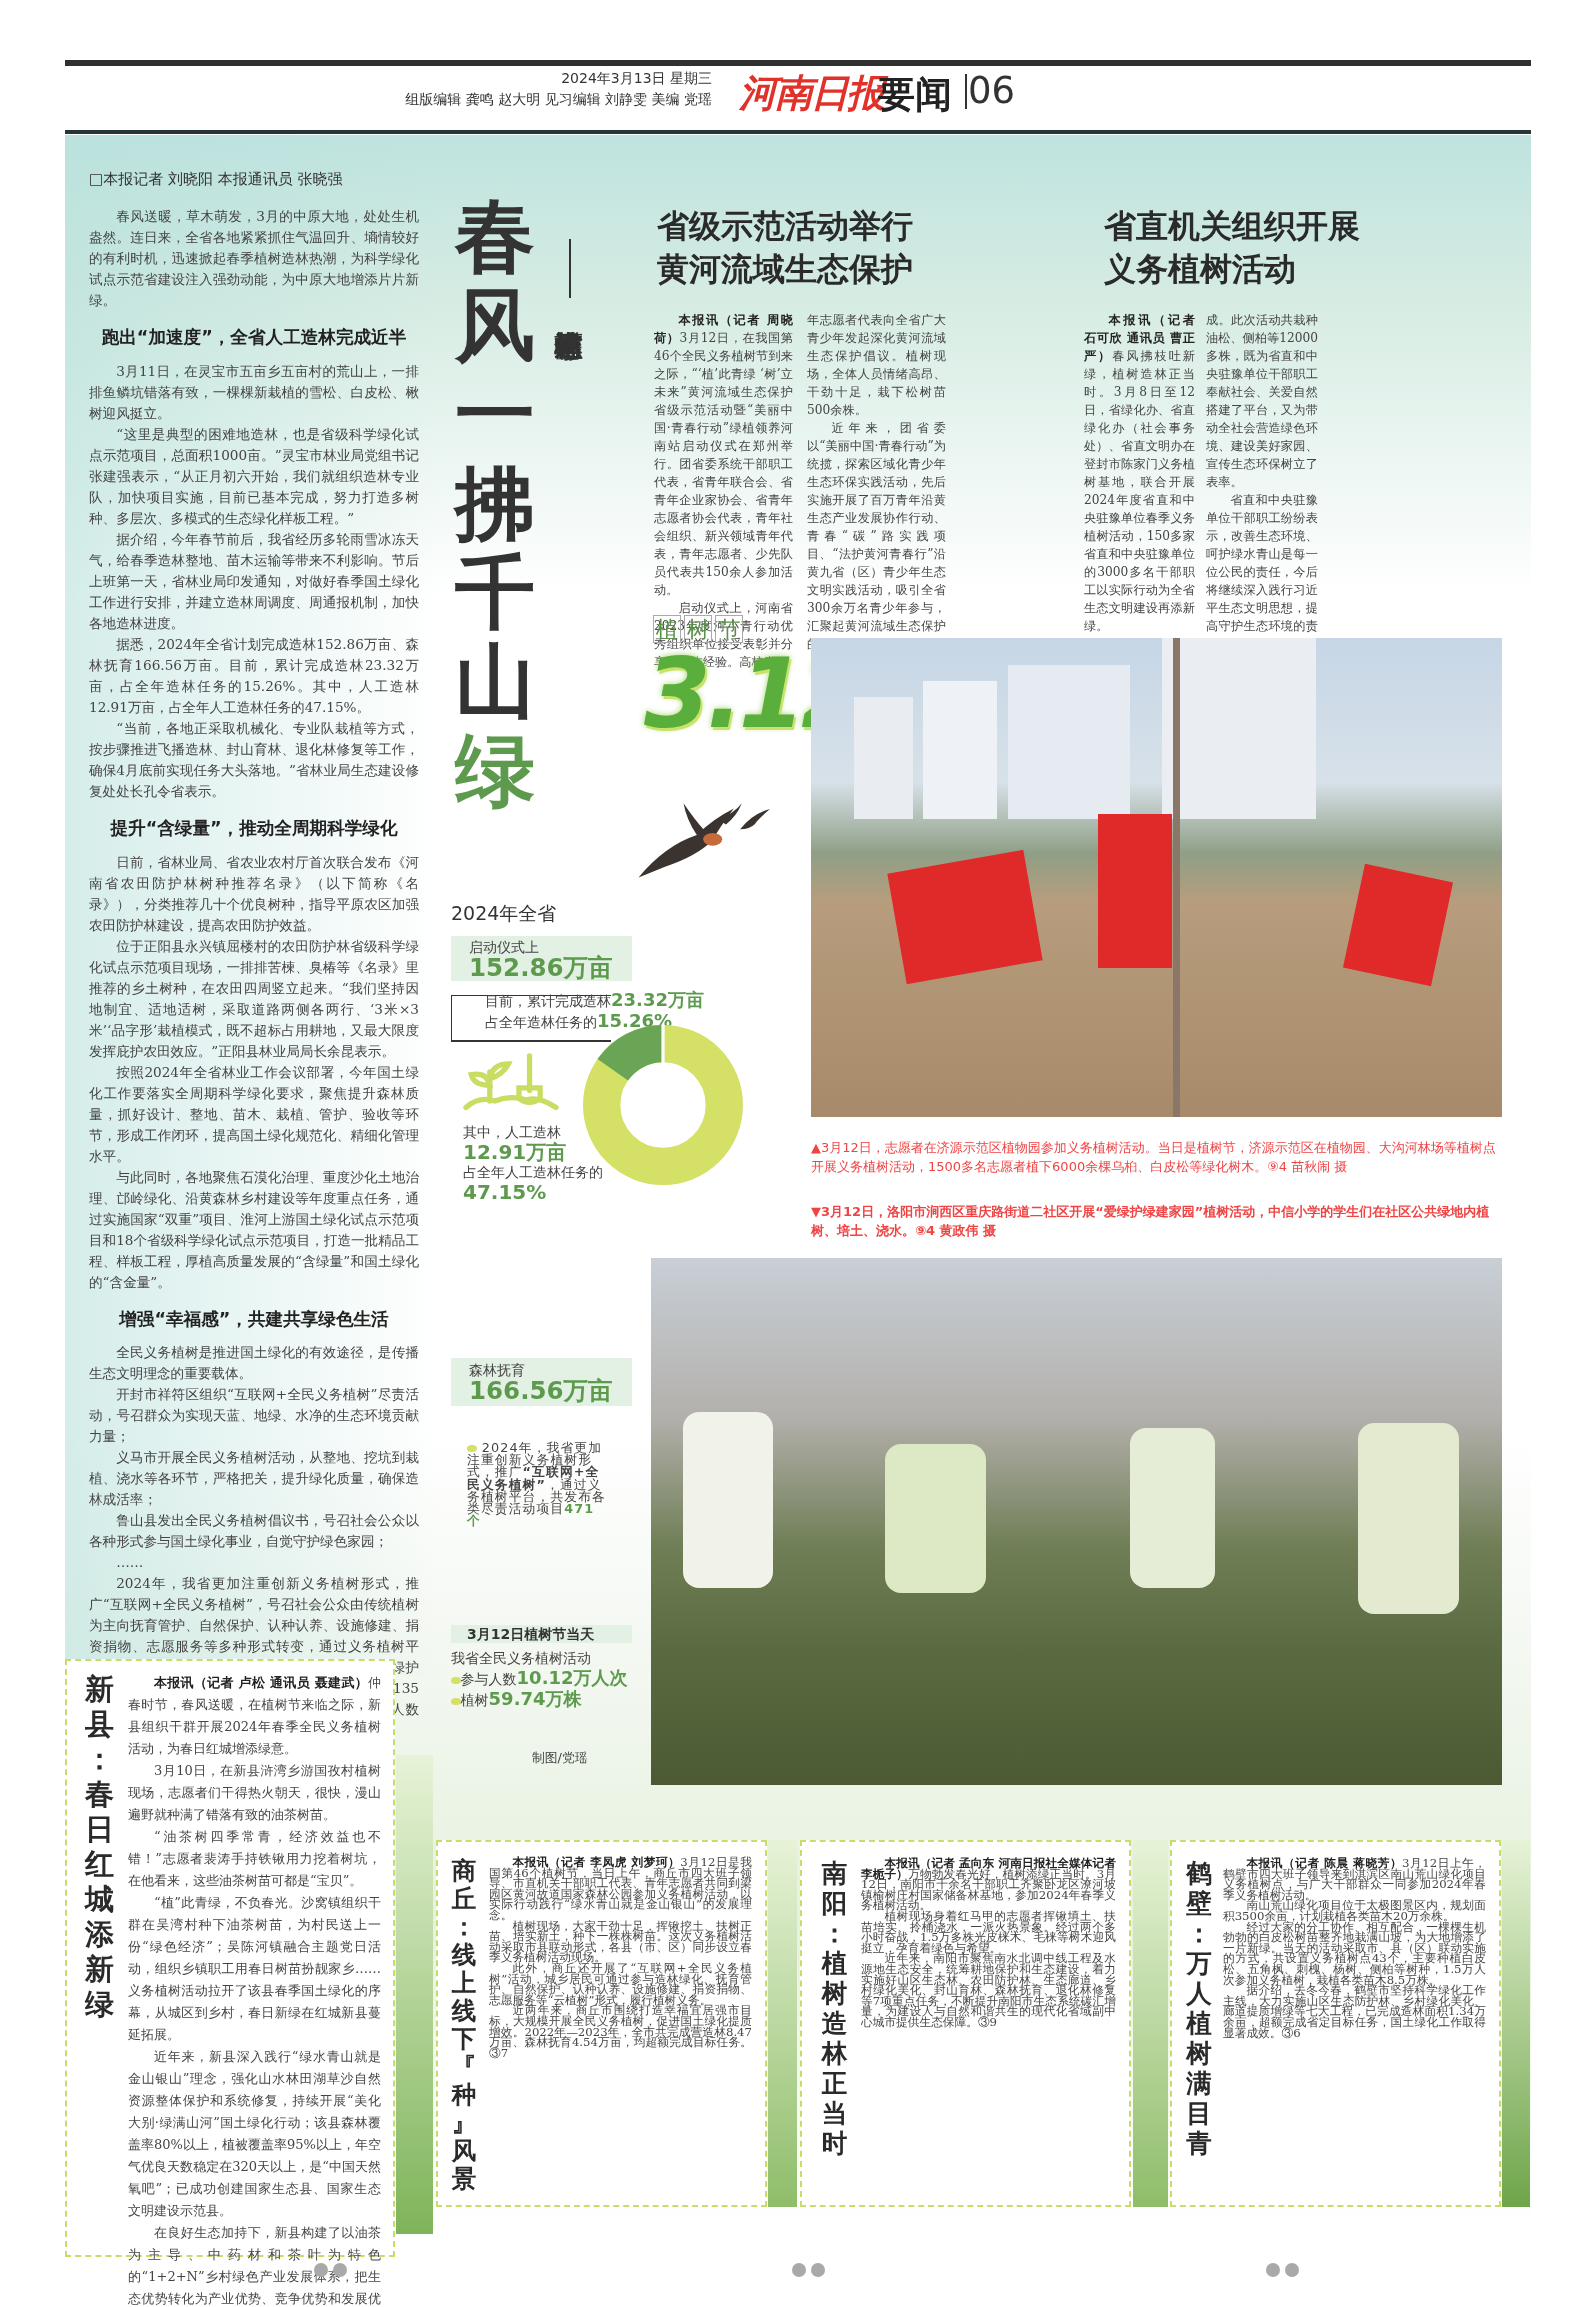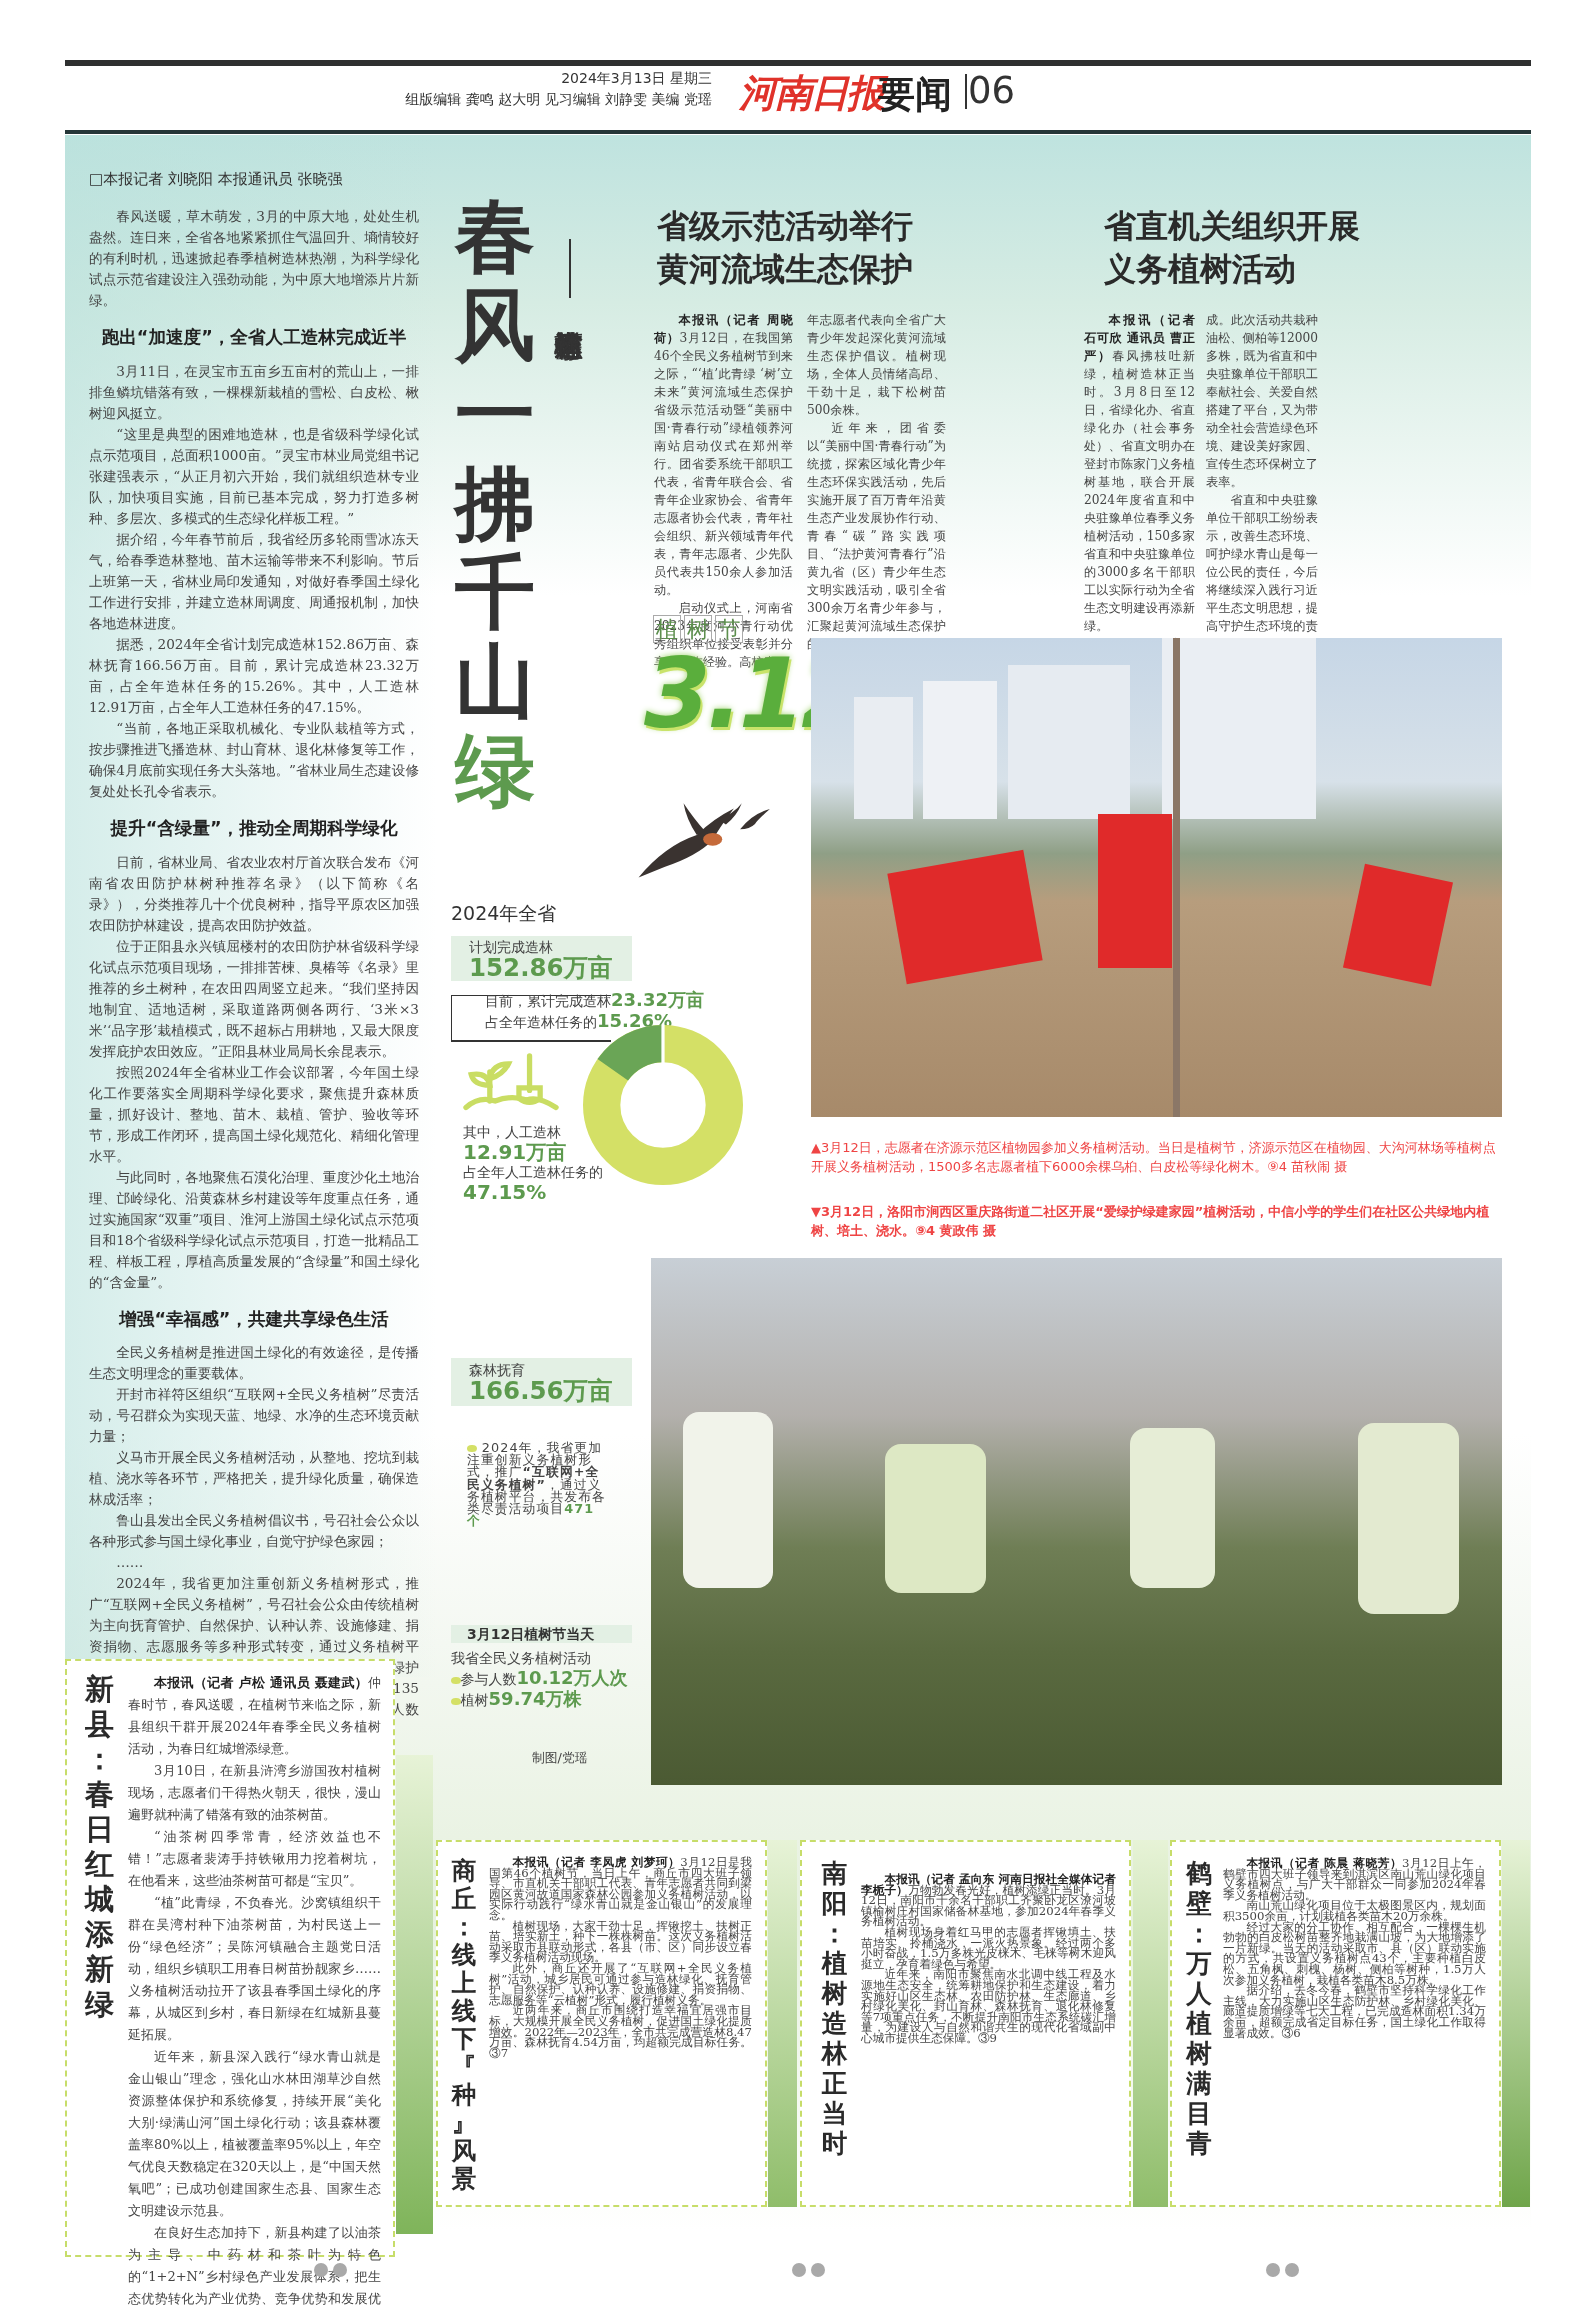--- a/index.html
+++ b/index.html
@@ -189,21 +189,21 @@
      background: linear-gradient(180deg, #c8cfd6 0%, #b3b0ac 30%, #6f7e55 55%, #5a6a40 75%, #4b5a33 100%);">
   <div class="abs" style="left:32px; top:154px; width:90px; height:176px; background:#f1f3ea; border-radius:16px;"></div>
   <div class="abs" style="left:234px; top:186px; width:101px; height:149px; background:#dde8c4; border-radius:16px;"></div>
   <div class="abs" style="left:479px; top:170px; width:85px; height:160px; background:#e6edd6; border-radius:16px;"></div>
   <div class="abs" style="left:707px; top:165px; width:101px; height:191px; background:#e3ead0; border-radius:16px;"></div>
 </div>
 
 <div class="abs sans" style="left:451px; top:901px; font-size:19px; color:#333;">2024年全省</div>
 
 <div class="abs stat-box" style="left:451px; top:936px; width:181px; height:45px;">
-  <div class="abs stat-label" style="left:18px; top:3.2px;">计划完成造林</div>
+  <div class="abs stat-label" style="left:18px; top:3.2px;">启动仪式上</div>
   <div class="abs stat-value" style="left:18px; top:15px; font-size:24.5px;">152.86万亩</div>
 </div>
 
 <div class="abs" style="left:451px; top:995px; width:160px; height:45px; border-top:1.6px solid #333; border-left:1.6px solid #333;"></div>
 <div class="abs" style="left:451px; top:1040px; width:160px; height:1.6px; background:#333;"></div>
 <div class="abs info-txt" style="left:485px; top:990px; width:319px; white-space:nowrap;">
   <div><span>目前，累计完成造林</span><span class="gtxt" style="font-size:18px;">23.32万亩</span></div>
   <div><span>占全年造林任务的</span><span class="gtxt" style="font-size:18px;">15.26%</span></div>
 </div>
 
@@ -305,21 +305,21 @@
     <div>阳</div>
     <div>：</div>
     <div>植</div>
     <div>树</div>
     <div>造</div>
     <div>林</div>
     <div>正</div>
     <div>当</div>
     <div>时</div>
   </div>
-  <div class="abs bcol" style="left:59px; top:16px; width:255px; font-size:11.7px; line-height:10.6px;margin-top:16px;">
+  <div class="abs bcol" style="left:59px; top:16px; width:255px; font-size:11.7px; line-height:10.6px;">
     <p><b>本报讯（记者 孟向东 河南日报社全媒体记者 李栀子）</b><span>万物勃发春光好，植树添绿正当时。3月12日，南阳市千余名干部职工齐聚卧龙区潦河坡镇榆树庄村国家储备林基地，参加2024年春季义务植树活动。</span></p>
     <p>植树现场身着红马甲的志愿者挥锹填土、扶苗培实、拎桶浇水，一派火热景象。经过两个多小时奋战，1.5万多株光皮梾木、毛梾等树木迎风挺立，孕育着绿色与希望。</p>
     <p>近年来，南阳市聚焦南水北调中线工程及水源地生态安全，统筹耕地保护和生态建设，着力实施好山区生态林、农田防护林、生态廊道、乡村绿化美化、封山育林、森林抚育、退化林修复等7项重点任务，不断提升南阳市生态系统碳汇增量，为建设人与自然和谐共生的现代化省域副中心城市提供生态保障。③9</p>
   </div>
 </div>
 
 <div class="abs dbox" style="left:1170px; top:1840px; width:331px; height:367px;">
   <div class="abs vtitle" style="left:10.6px; top:16px; font-size:25.5px; line-height:30px;">
     <div>鹤</div>
     <div>壁</div>

